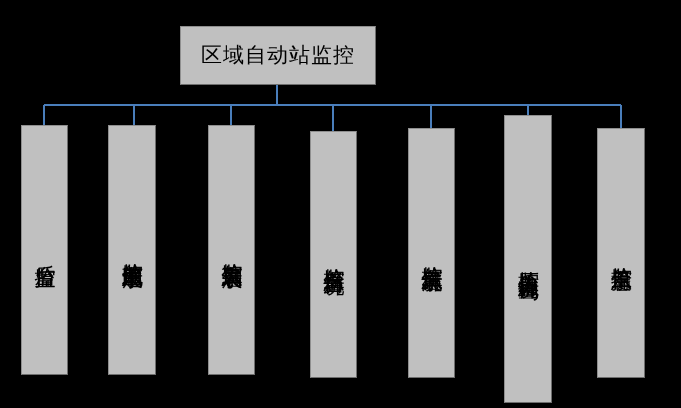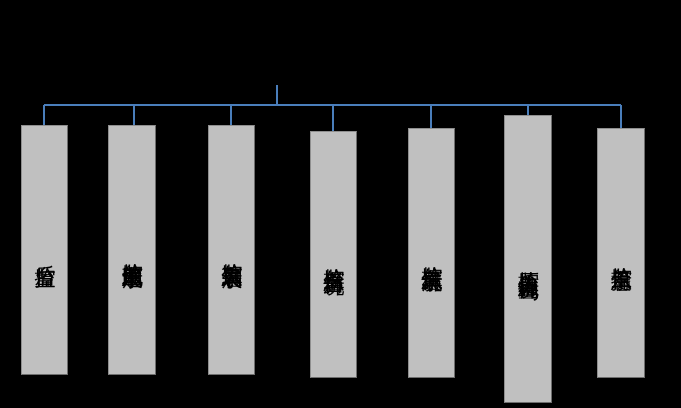--- a/index.html
+++ b/index.html
@@ -84,20 +84,23 @@
         <line x1="44" y1="105" x2="44" y2="125"></line>
         <line x1="134" y1="105" x2="134" y2="125"></line>
         <line x1="231" y1="105" x2="231" y2="125"></line>
         <line x1="333" y1="105" x2="333" y2="131"></line>
         <line x1="431" y1="105" x2="431" y2="128"></line>
         <line x1="528" y1="105" x2="528" y2="115"></line>
         <line x1="621" y1="105" x2="621" y2="128"></line>
       </g>
   </svg>
 
+  <div class="node root" id="root-node" style="left: 180px; top: 26px; width: 196px; height: 59px;">
+    <span class="label">区域自动站监控</span>
+  </div>
 
   <div id="children-layer">
       <div class="node child" style="left: 21px; top: 125px; width: 47px; height: 250px;">
         <span class="label">后台监控</span>
       </div>
       <div class="node child" style="left: 108px; top: 125px; width: 48px; height: 250px;">
         <span class="label">监控信息地图展示</span>
       </div>
       <div class="node child" style="left: 208px; top: 125px; width: 47px; height: 250px;">
         <span class="label">监控信息列表展示</span>

